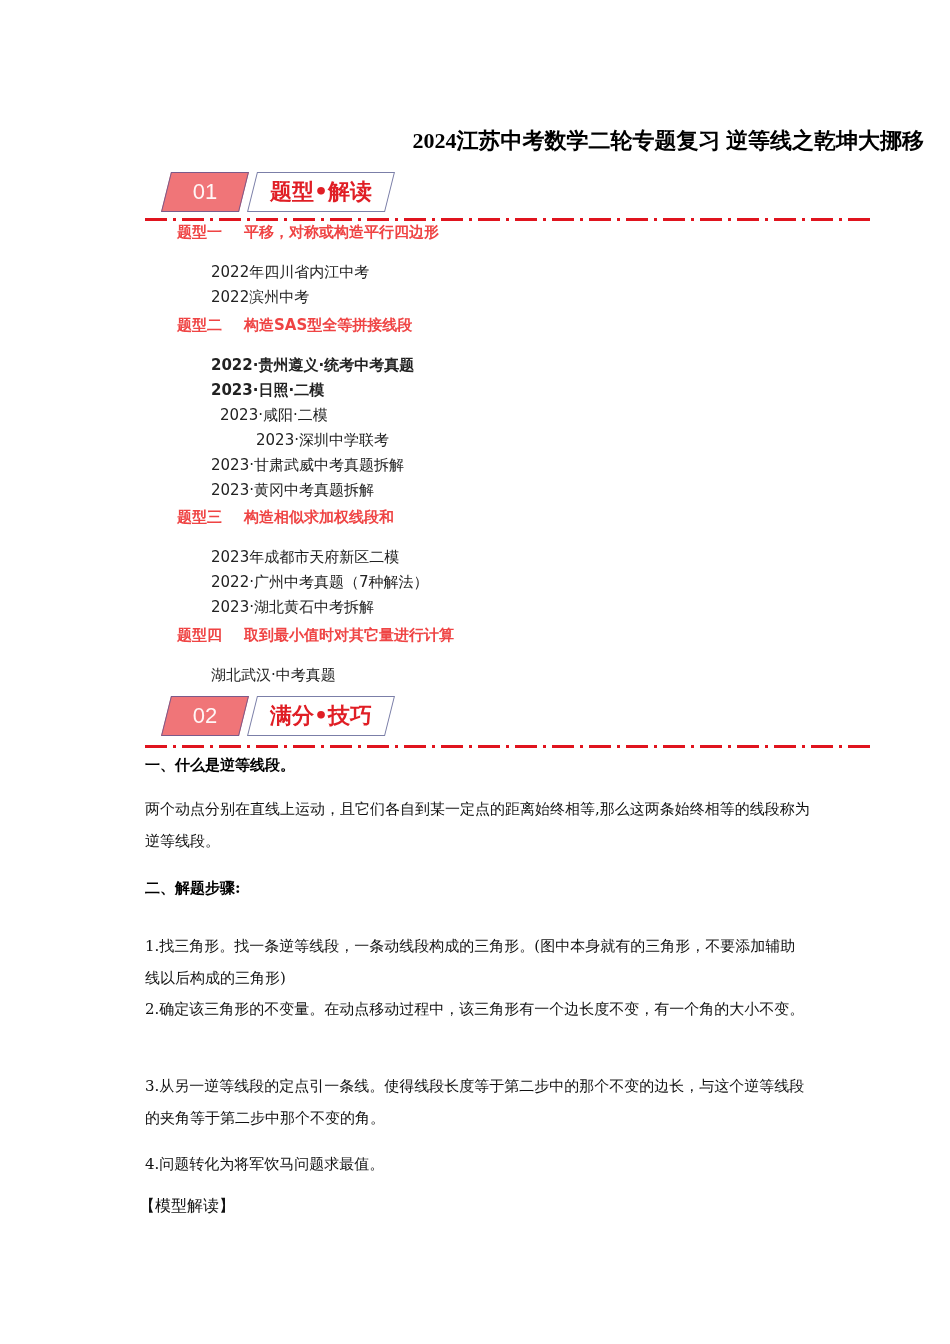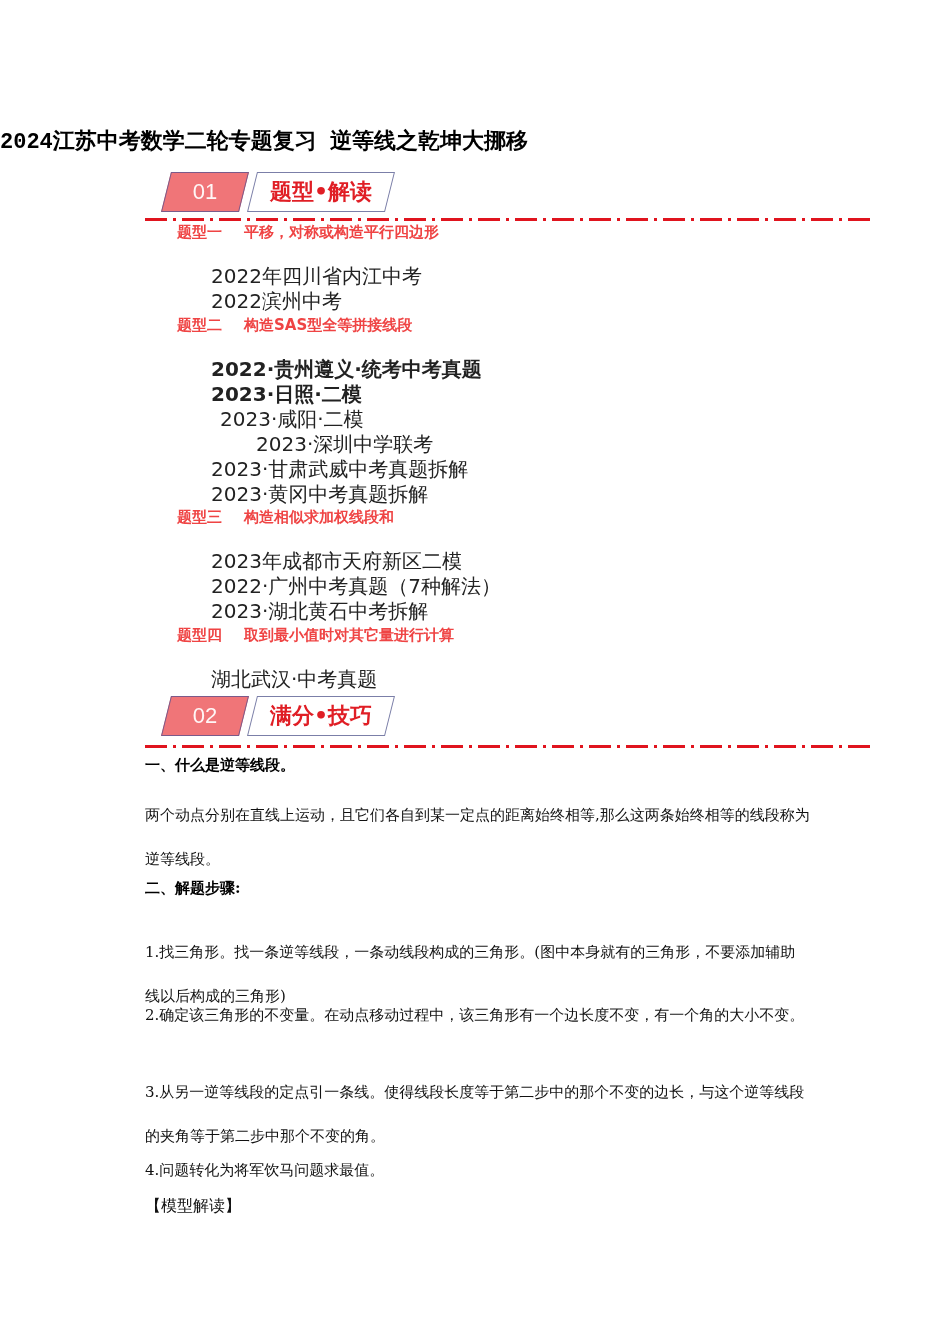--- a/index.html
+++ b/index.html
@@ -1,43 +1,43 @@
 <!DOCTYPE html>
 <html><head>
 <meta charset="utf-8">
 <style>
   html, body { margin: 0; padding: 0; background: #ffffff; }
   body { width: 950px; height: 1344px; position: relative; overflow: hidden;
          font-family: "DejaVu Sans", sans-serif; color: #111; }
-  .title { position: absolute; left: 0; width: 924px; top: 126px; text-align: left;
-           font-family: Liberation Mono, monospace; font-weight: bold; font-size: 22px; color: #000; }
+  .title { position: absolute; left: 0; width: 924px; top: 126px; text-align: right;
+           font-family: Liberation Serif, serif; font-weight: bold; font-size: 22px; color: #000; }
   .banner { position: absolute; left: 166px; height: 44px; width: 230px; }
   .banner .num { position: absolute; left: 0; top: 2px; width: 78px; height: 40px;
                  background: #f07578; transform: skewX(-14deg); border: 1px solid #7b5a8a;
                  box-sizing: border-box; }
   .banner .num span { display: block; transform: skewX(14deg); text-align: center;
                       line-height: 38px; color: #fff7f7; font-size: 22px;
                       font-family: "Liberation Sans", sans-serif; }
   .banner .lbl { position: absolute; left: 86px; top: 2px; width: 138px; height: 40px;
                  background: #fff; transform: skewX(-14deg); border: 1px solid #7b7fa8;
                  box-sizing: border-box; }
   .banner .lbl span { display: block; transform: skewX(14deg); text-align: center;
                       line-height: 38px; color: #e01e25; font-size: 22px; font-weight: bold; }
   .divider { position: absolute; left: 145px; width: 725px; height: 3px;
              background: repeating-linear-gradient(90deg, #e0141e 0 22px, transparent 22px 28px, #e0141e 28px 31px, transparent 31px 37px); }
   .h-type { position: absolute; left: 177px; font-size: 15px; font-weight: bold; color: #ef4444;
             font-family: "DejaVu Sans", sans-serif; }
   .h-type .gap { display: inline-block; width: 22px; }
-  .item { position: absolute; left: 211px; font-size: 20px; color: #222;
+  .item { position: absolute; left: 211px; font-size: 15px; color: #222;
           font-family: "DejaVu Sans", sans-serif; }
   .sec { position: absolute; left: 145px; font-size: 15px; font-weight: bold; color: #000;
          font-family: "DejaVu Serif", serif; }
-  .para { position: absolute; left: 145px; width: 665px; font-size: 15px; line-height: 44px;
+  .para { position: absolute; left: 145px; width: 665px; font-size: 15px; line-height: 32px;
           color: #111; font-family: "DejaVu Serif", serif; }
-  .model { position: absolute; left: 145px; top: 1196px; font-size: 16px; color: #111;
+  .model { position: absolute; left: 139px; top: 1196px; font-size: 16px; color: #111;
            font-family: "DejaVu Serif", serif; }
 </style>
 </head>
 <body>
 
 <div class="title">2024江苏中考数学二轮专题复习 逆等线之乾坤大挪移</div>
 
 <div class="banner" style="top:170px;">
   <div class="num">
       <span>01</span>

